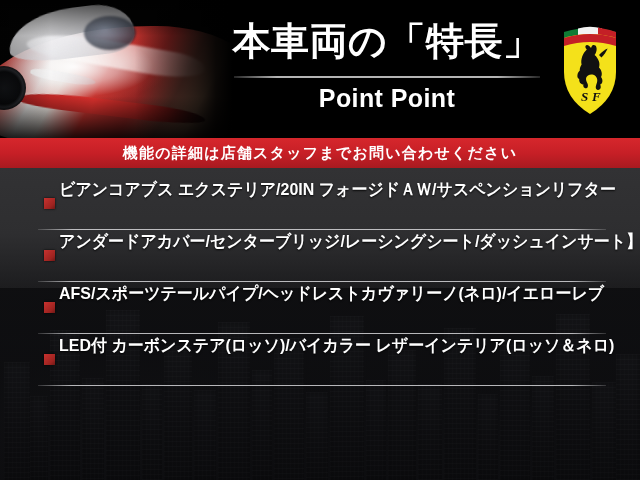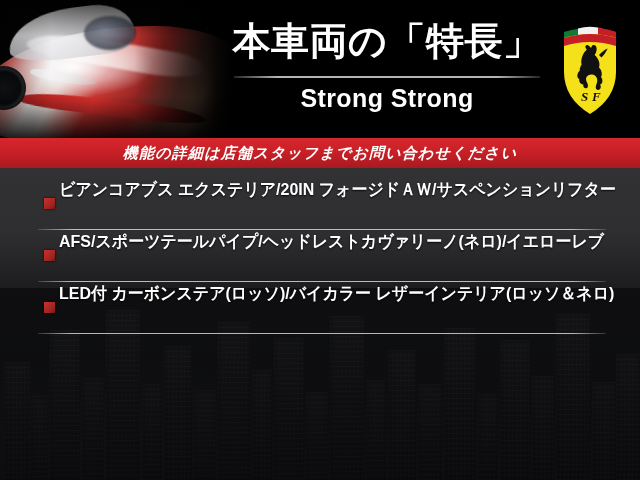--- a/index.html
+++ b/index.html
@@ -228,21 +228,20 @@
   .red-banner {
     position: absolute;
     left: 0;
     top: 138px;
     width: 640px;
     height: 30px;
     background: linear-gradient(to bottom, #d6272c 0%, #c61f26 52%, #a81a20 100%);
     display: flex;
     align-items: center;
     justify-content: center;
-    font-style: italic;
   }
   .red-banner .txt {
     color: #ffffff;
     font-size: 15px;
     font-weight: bold;
     letter-spacing: 1.2px;
     white-space: nowrap;
   }
 
   
@@ -334,21 +333,21 @@
       <div class="car-cockpit"></div>
       <div class="car-headlight"></div>
       <div class="car-lowerlip"></div>
       <div class="car-wheel"></div>
       <div class="car-vignette"></div>
     </div>
 
     <div class="title-block">
       <div class="main-title">本車両の「特長」</div>
       <div class="title-rule"></div>
-      <div class="sub-title">Strong Strong</div>
+      <div class="sub-title">Point Point</div>
     </div>
 
     <div class="ferrari-logo">
       <svg viewBox="0 0 64 96" xmlns="http://www.w3.org/2000/svg">
 
         <path d="M6 10 Q32 2 58 10 L58 18 Q32 10 6 18 Z" fill="#0f7a34"></path>
         <path d="M20 6.5 Q32 3.2 44 6.5 L44 14 Q32 10.8 20 14 Z" fill="#f2f2f2"></path>
         <path d="M40 5.6 Q50 7.4 58 10 L58 18 Q50 15.2 40 13.2 Z" fill="#c41f26"></path>
 
         <path d="M6 16 Q32 8 58 16 L58 50 Q58 76 32 92 Q6 76 6 50 Z" fill="#f4e11a"></path>
@@ -402,20 +401,25 @@
 
   <div class="feature-list">
 
     <div class="feature-row">
       <span class="bullet"></span>
       <span class="feature-text">ビアンコアブス エクステリア/20IN フォージドＡＷ/サスペンションリフター</span>
       <span class="row-rule"></span>
     </div>
 
 
+    <div class="feature-row">
+      <span class="bullet"></span>
+      <span class="feature-text">アンダードアカバー/センターブリッジ/レーシングシート/ダッシュインサート】</span>
+      <span class="row-rule"></span>
+    </div>
 
     <div class="feature-row">
       <span class="bullet"></span>
       <span class="feature-text">AFS/スポーツテールパイプ/ヘッドレストカヴァリーノ(ネロ)/イエローレブ</span>
       <span class="row-rule"></span>
     </div>
 
     <div class="feature-row">
       <span class="bullet"></span>
       <span class="feature-text">LED付 カーボンステア(ロッソ)/バイカラー レザーインテリア(ロッソ＆ネロ)</span>

